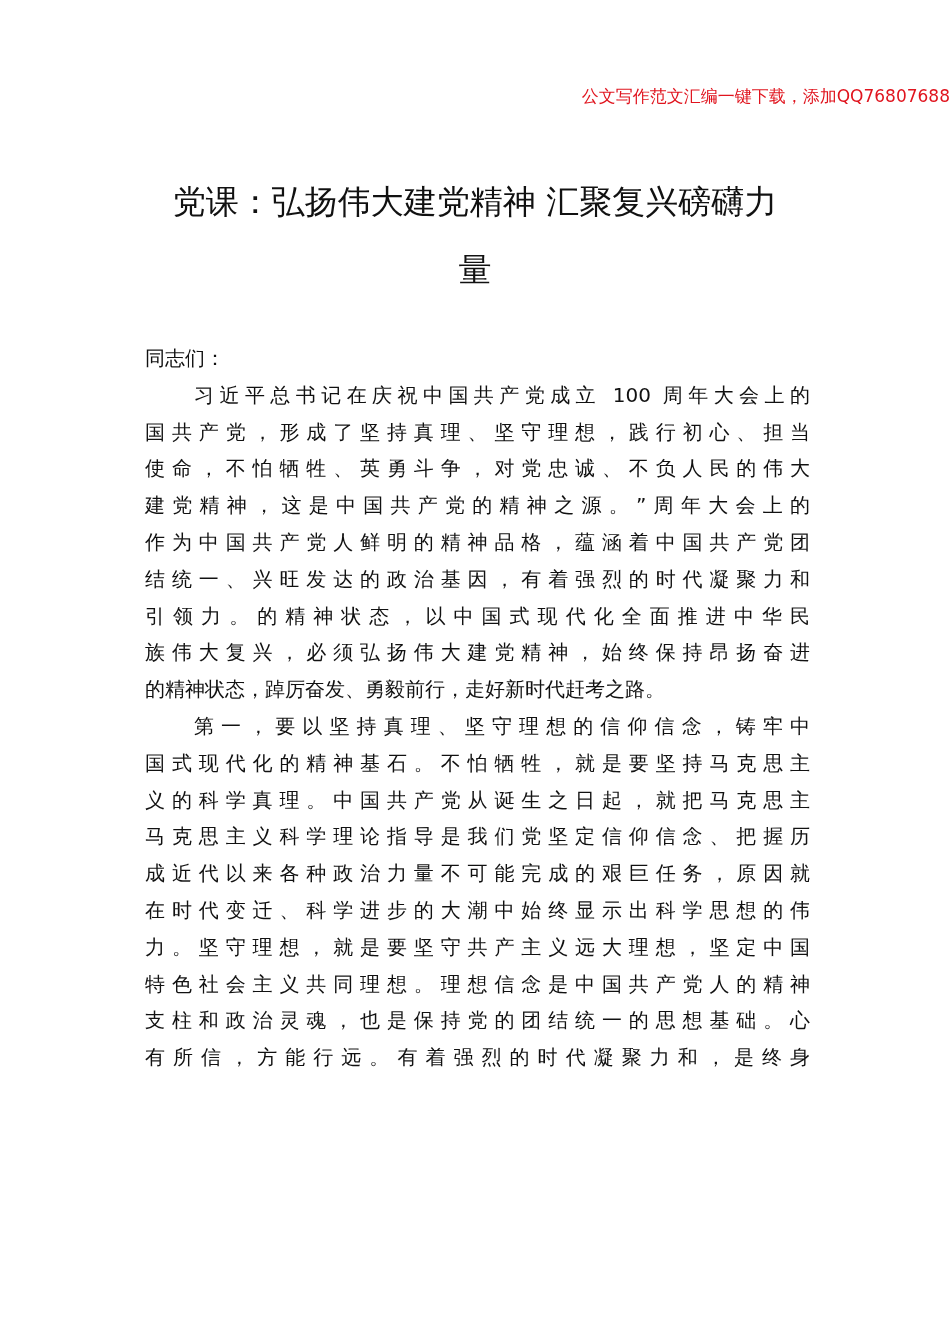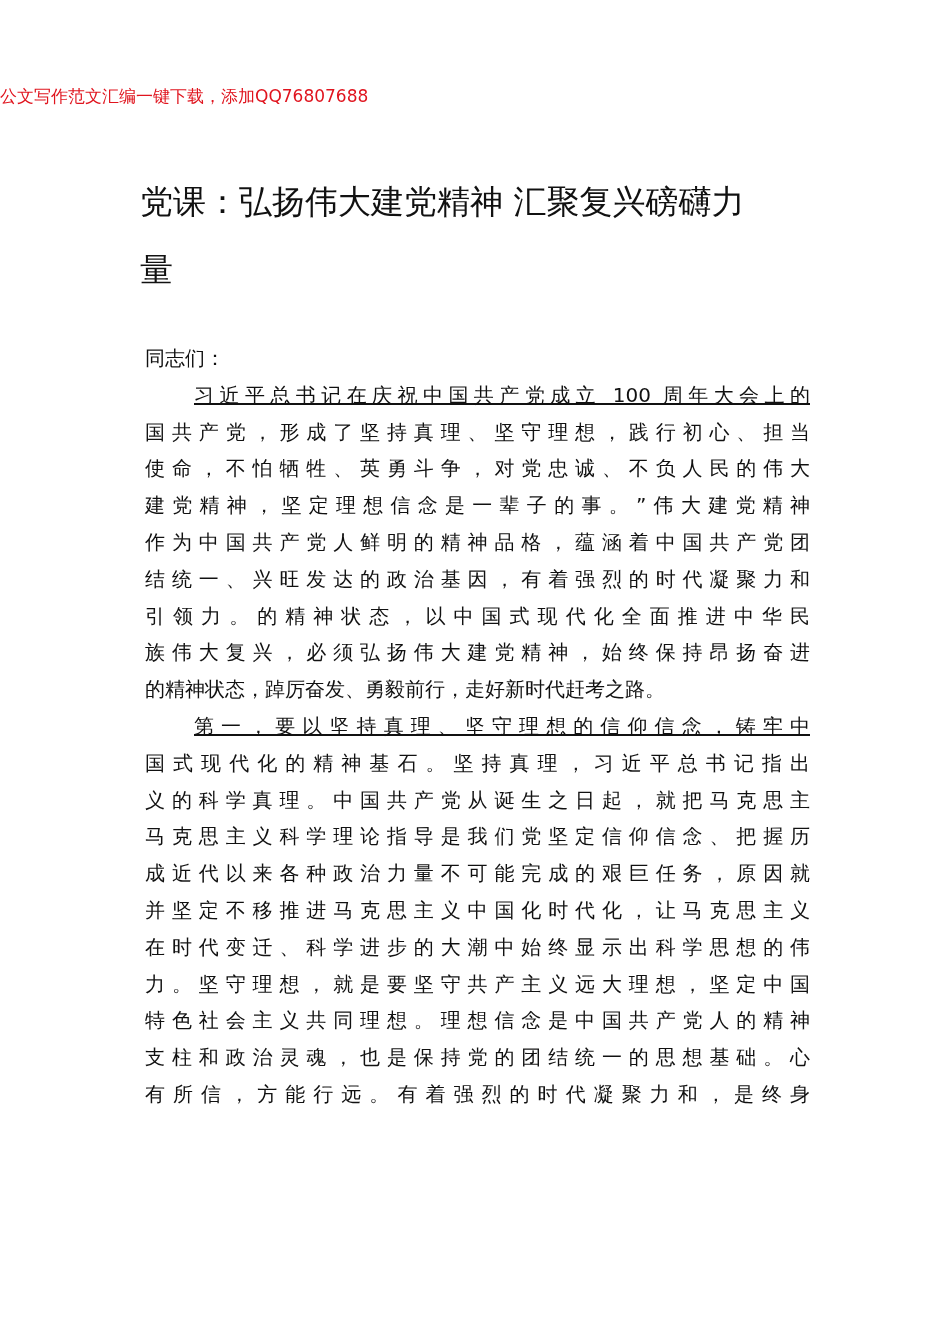--- a/index.html
+++ b/index.html
@@ -13,31 +13,31 @@
       position: relative;
       overflow: hidden;
       font-family: "DejaVu Sans", "Liberation Sans", sans-serif;
       color: #111111;
     }
     .watermark {
       position: absolute;
       top: 84px;
       left: 0;
       width: 950px;
-      text-align: left;
+      text-align: right;
       font-size: 17px;
       color: #e0141e;
       letter-spacing: 0px;
       line-height: 24px;
     }
     .title {
       position: absolute;
       left: 140px;
       width: 670px;
-      text-align: left;
+      text-align: center;
       font-size: 33px;
       line-height: 40px;
       color: #111111;
     }
     .title.l1 { top: 182px; }
     .title.l2 { top: 250px; }
     .body {
       position: absolute;
       left: 145px;
       top: 340px;
@@ -50,52 +50,50 @@
       white-space: nowrap;
       text-align: justify;
       text-align-last: justify;
       letter-spacing: 0px;
     }
     .line.last {
       text-align-last: left;
     }
     .line.indent {
       padding-left: 49px;
-      text-decoration: underline;
     }
   </style>
 </head>
 <body>
 
 <div class="watermark">公文写作范文汇编一键下载，添加QQ76807688</div>
 
 <div class="title l1">党课：弘扬伟大建党精神 汇聚复兴磅礴力</div>
 <div class="title l2">量</div>
 
 <div class="body">
   <div class="line last">同志们：</div>
 
   <div>
     <div class="line indent">习近平总书记在庆祝中国共产党成立 100 周年大会上的</div>
     <div class="line">国共产党，形成了坚持真理、坚守理想，践行初心、担当</div>
     <div class="line">使命，不怕牺牲、英勇斗争，对党忠诚、不负人民的伟大</div>
-    <div class="line">建党精神，坚定理想信念是一辈子的事。”伟大建党精神</div>
+    <div class="line">建党精神，这是中国共产党的精神之源。”周年大会上的</div>
     <div class="line">作为中国共产党人鲜明的精神品格，蕴涵着中国共产党团</div>
     <div class="line">结统一、兴旺发达的政治基因，有着强烈的时代凝聚力和</div>
     <div class="line">引领力。的精神状态，以中国式现代化全面推进中华民</div>
     <div class="line">族伟大复兴，必须弘扬伟大建党精神，始终保持昂扬奋进</div>
     <div class="line last">的精神状态，踔厉奋发、勇毅前行，走好新时代赶考之路。</div>
   </div>
 
   <div>
     <div class="line indent">第一，要以坚持真理、坚守理想的信仰信念，铸牢中</div>
-    <div class="line">国式现代化的精神基石。坚持真理，习近平总书记指出</div>
+    <div class="line">国式现代化的精神基石。不怕牺牲，就是要坚持马克思主</div>
     <div class="line">义的科学真理。中国共产党从诞生之日起，就把马克思主</div>
     <div class="line">马克思主义科学理论指导是我们党坚定信仰信念、把握历</div>
     <div class="line">成近代以来各种政治力量不可能完成的艰巨任务，原因就</div>
-    <div class="line">并坚定不移推进马克思主义中国化时代化，让马克思主义</div>
     <div class="line">在时代变迁、科学进步的大潮中始终显示出科学思想的伟</div>
     <div class="line">力。坚守理想，就是要坚守共产主义远大理想，坚定中国</div>
     <div class="line">特色社会主义共同理想。理想信念是中国共产党人的精神</div>
     <div class="line">支柱和政治灵魂，也是保持党的团结统一的思想基础。心</div>
     <div class="line">有所信，方能行远。有着强烈的时代凝聚力和，是终身</div>
   </div>
 </div>
 
 </body></html>

